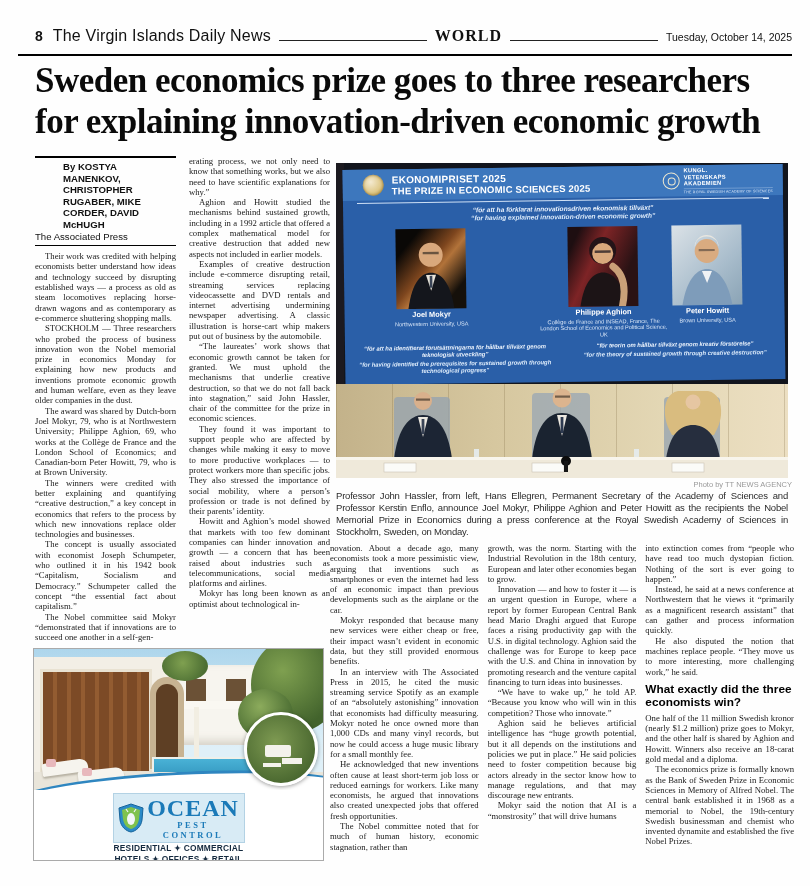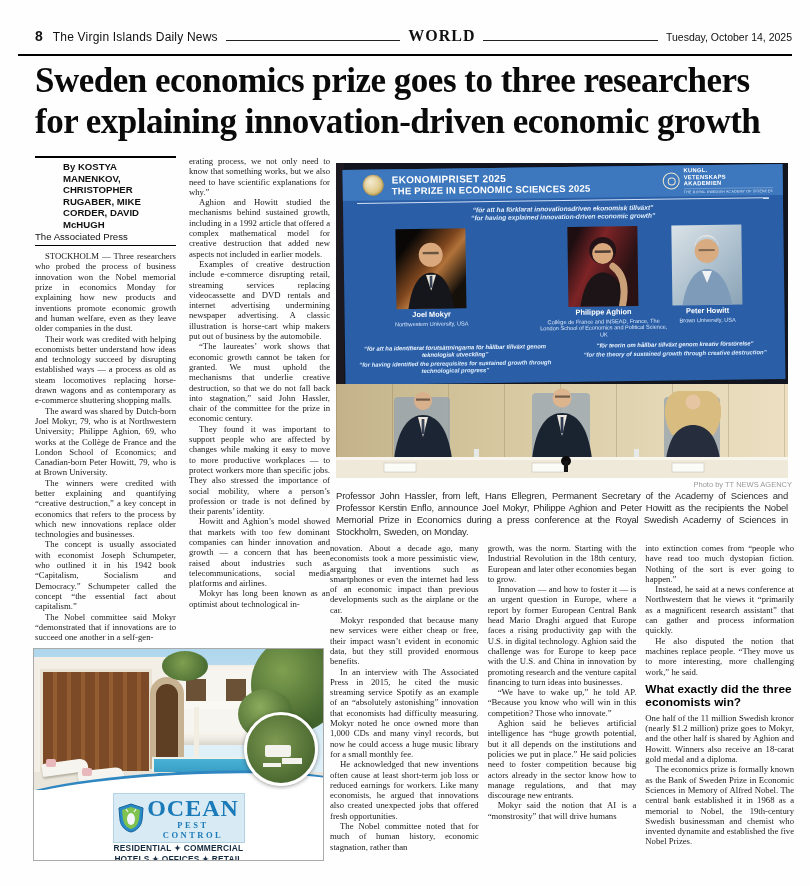--- a/index.html
+++ b/index.html
@@ -2,21 +2,21 @@
 <html><head>
 <meta charset="utf-8">
 <style>
   * { margin:0; padding:0; box-sizing:border-box; }
   body { background:#e8e8e8; font-family:"Liberation Serif", serif; }
   .page { position:relative; width:810px; height:886px; margin:0 auto; background:#fefefe; overflow:hidden; color:#111; }
 
   
   .masthead { position:absolute; left:35px; right:18px; top:27px; display:flex; align-items:baseline; font-family:"Liberation Sans", sans-serif; }
   .pagenum { font-weight:bold; font-size:14px; margin-right:10px; }
-  .papername { font-size:12px; letter-spacing:0.2px; }
+  .papername { font-size:16px; letter-spacing:0.2px; }
   .section { font-family:"Liberation Serif", serif; font-weight:bold; font-size:16px; letter-spacing:1px; }
   .issuedate { font-size:10.5px; }
   .hgap { flex:1; border-bottom:1px solid #222; margin:0 8px 3px 8px; }
   .mastrule { position:absolute; left:18px; right:18px; top:54px; border-top:2.5px solid #000; }
 
   
   .headline { position:absolute; left:35px; top:60px; width:760px; font-weight:bold; font-size:35px; line-height:1.18; letter-spacing:-0.5px; color:#0a0a0a; }
 
   
   .bodycol p { font-size:8.7px; line-height:10.3px; text-align:justify; text-indent:10px; color:#1a1a1a; }
@@ -138,34 +138,34 @@
     <span>for explaining innovation-driven economic growth</span>
   </h1>
 
   <div class="leftzone">
     <div class="bodycol">
       <div class="bylineblock">
         <div class="authors">By KOSTYA MANENKOV, CHRISTOPHER RUGABER, MIKE CORDER, DAVID McHUGH</div>
         <div class="agency">The Associated Press</div>
       </div>
       <div>
+          <p>Their work was credited with helping economists better understand how ideas and technology succeed by disrupting established ways — a process as old as steam locomotives replacing horse-drawn wagons and as contemporary as e-commerce shuttering shopping malls.</p>
           <p>STOCKHOLM — Three researchers who probed the process of business innovation won the Nobel memorial prize in economics Monday for explaining how new products and inventions promote economic growth and human welfare, even as they leave older companies in the dust.</p>
-          <p>Their work was credited with helping economists better understand how ideas and technology succeed by disrupting established ways — a process as old as steam locomotives replacing horse-drawn wagons and as contemporary as e-commerce shuttering shopping malls.</p>
           <p>The award was shared by Dutch-born Joel Mokyr, 79, who is at Northwestern University; Philippe Aghion, 69, who works at the Collège de France and the London School of Economics; and Canadian-born Peter Howitt, 79, who is at Brown University.</p>
           <p>The winners were credited with better explaining and quantifying “creative destruction,” a key concept in economics that refers to the process by which new innovations replace older technologies and businesses.</p>
           <p>The concept is usually associated with economist Joseph Schumpeter, who outlined it in his 1942 book “Capitalism, Socialism and Democracy.” Schumpeter called the concept “the essential fact about capitalism.”</p>
           <p>The Nobel committee said Mokyr “demonstrated that if innovations are to succeed one another in a self-gen-</p>
         </div>
     </div>
     <div class="bodycol noindent-first">
       <div>
           <p>erating process, we not only need to know that something works, but we also need to have scientific explanations for why.”</p>
           <p>Aghion and Howitt studied the mechanisms behind sustained growth, including in a 1992 article that offered a complex mathematical model for creative destruction that added new aspects not included in earlier models.</p>
           <p>Examples of creative destruction include e-commerce disrupting retail, streaming services replacing videocassette and DVD rentals and internet advertising undermining newspaper advertising. A classic illustration is horse-cart whip makers put out of business by the automobile.</p>
-          <p>“The laureates’ work shows that economic growth cannot be taken for granted. We must uphold the mechanisms that underlie creative destruction, so that we do not fall back into stagnation,” said John Hassler, chair of the committee for the prize in economic century.</p>
+          <p>“The laureates’ work shows that economic growth cannot be taken for granted. We must uphold the mechanisms that underlie creative destruction, so that we do not fall back into stagnation,” said John Hassler, chair of the committee for the prize in economic sciences.</p>
           <p>They found it was important to support people who are affected by changes while making it easy to move to more productive workplaces — to protect workers more than specific jobs. They also stressed the importance of social mobility, where a person’s profession or trade is not defined by their parents’ identity.</p>
           <p>Howitt and Aghion’s model showed that markets with too few dominant companies can hinder innovation and growth — a concern that has been raised about industries such as telecommunications, social media platforms and airlines.</p>
           <p>Mokyr has long been known as an optimist about technological in-</p>
         </div>
     </div>
   </div>
 
   <div class="rightzone">
 
     <div class="photo">

